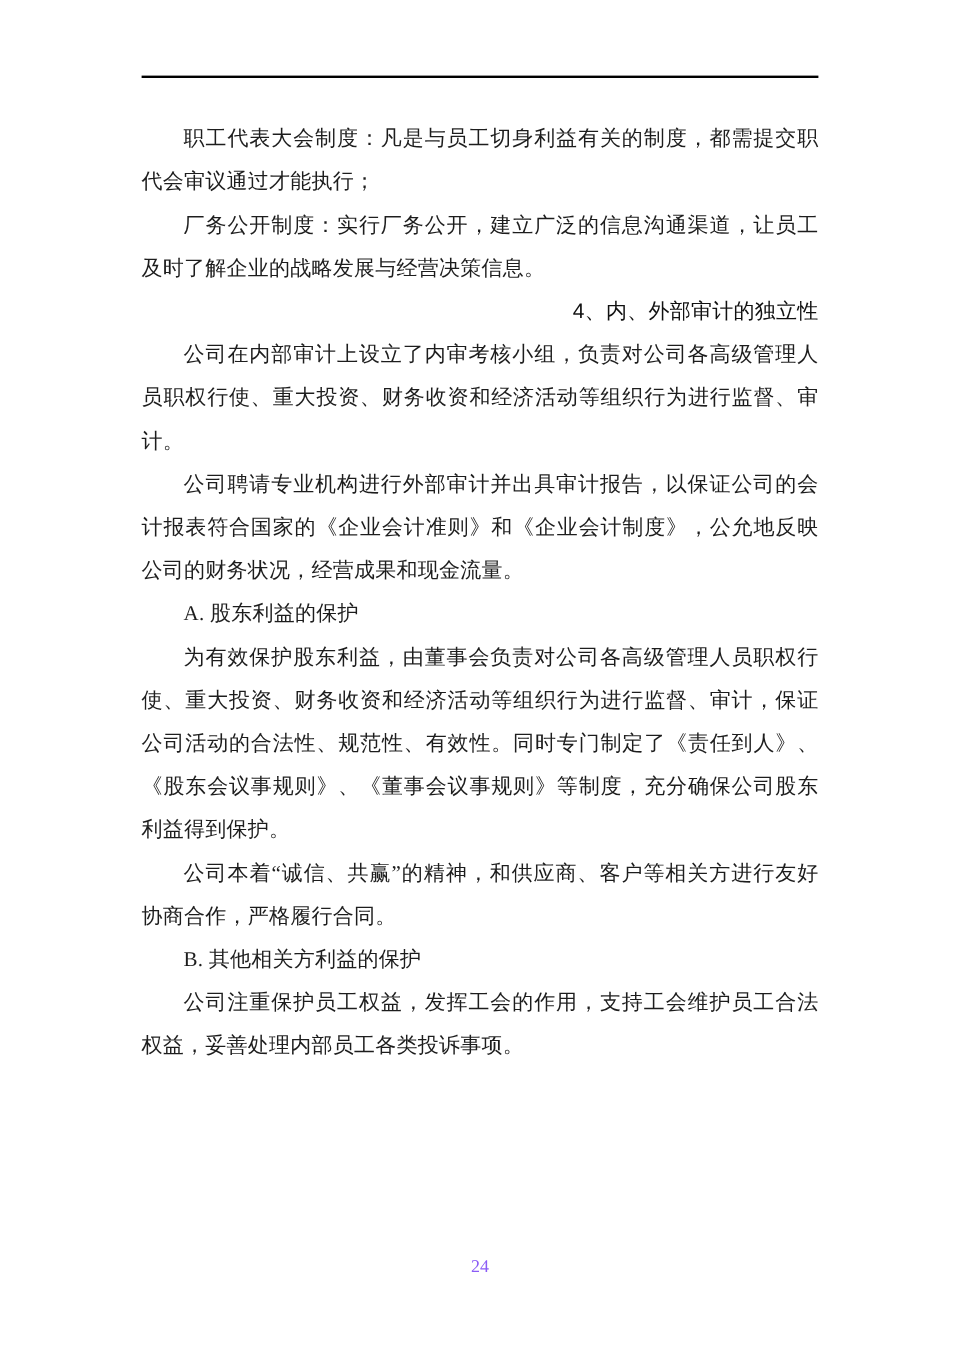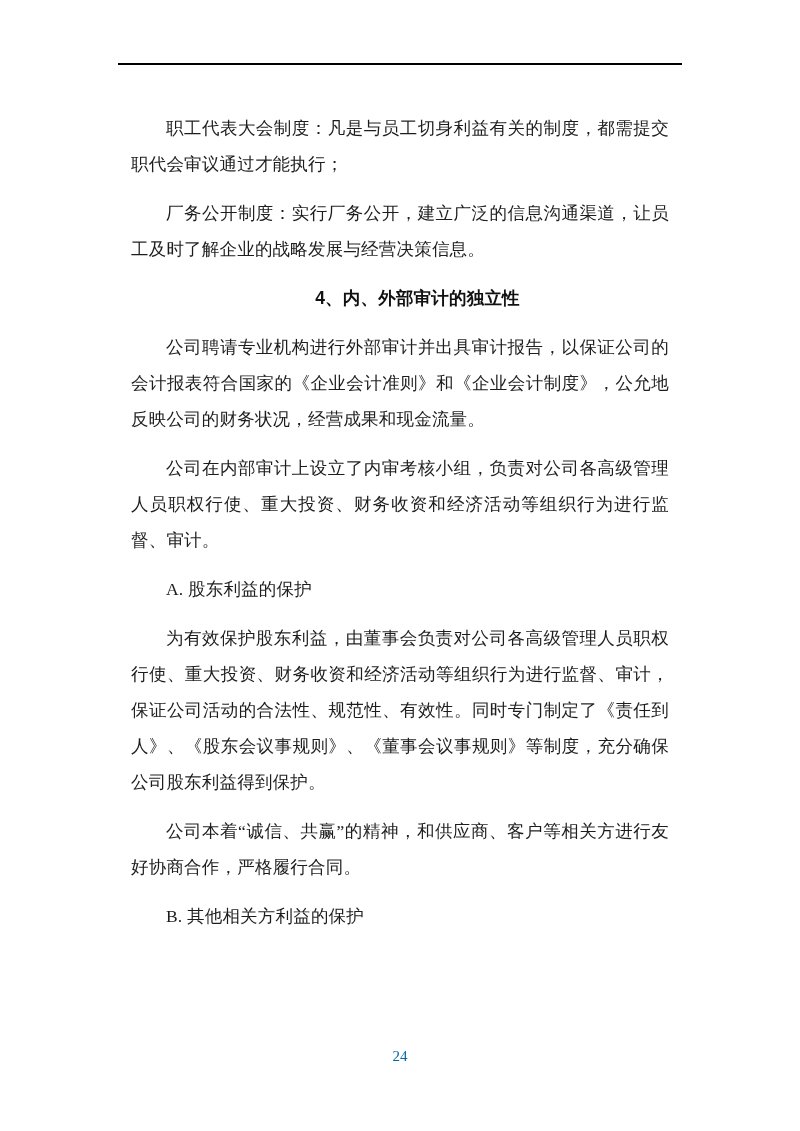--- a/index.html
+++ b/index.html
@@ -28,60 +28,61 @@
     height: 2px;
     background: #000000;
   }
   .content {
     position: absolute;
     top: 97px;
     left: 118px;
     width: 564px;
   }
   .content p {
-    margin: 13px;
+    margin: 0;
     font-size: 17.5px;
     line-height: 36px;
     text-align: justify;
     text-justify: inter-character;
     text-indent: 2em;
     letter-spacing: 0.2px;
     word-break: break-all;
   }
   .content p.heading {
     font-family: "Liberation Sans", "DejaVu Sans", sans-serif;
-    font-weight: bold;
+    font-weight: normal;
     color: #111111;
-    text-align: center;
+    text-align: right;
   }
   .page-footer {
     position: absolute;
     top: 1046px;
     left: 0;
     width: 100%;
     text-align: center;
     font-size: 15px;
     line-height: 20px;
-    color: #0369a1;
+    color: #8b5cf6;
   }
 </style>
 </head>
 <body>
 
 <div class="page">
 
   <div class="header-rule"></div>
 
   <div class="content">
     <p>职工代表大会制度：凡是与员工切身利益有关的制度，都需提交职代会审议通过才能执行；</p>
     <p>厂务公开制度：实行厂务公开，建立广泛的信息沟通渠道，让员工及时了解企业的战略发展与经营决策信息。</p>
     <p class="heading">4、内、外部审计的独立性</p>
+    <p>公司在内部审计上设立了内审考核小组，负责对公司各高级管理人员职权行使、重大投资、财务收资和经济活动等组织行为进行监督、审计。</p>
     <p>公司聘请专业机构进行外部审计并出具审计报告，以保证公司的会计报表符合国家的《企业会计准则》和《企业会计制度》，公允地反映公司的财务状况，经营成果和现金流量。</p>
-    <p>公司在内部审计上设立了内审考核小组，负责对公司各高级管理人员职权行使、重大投资、财务收资和经济活动等组织行为进行监督、审计。</p>
     <p>A. 股东利益的保护</p>
     <p>为有效保护股东利益，由董事会负责对公司各高级管理人员职权行使、重大投资、财务收资和经济活动等组织行为进行监督、审计，保证公司活动的合法性、规范性、有效性。同时专门制定了《责任到人》、《股东会议事规则》、《董事会议事规则》等制度，充分确保公司股东利益得到保护。</p>
     <p>公司本着“诚信、共赢”的精神，和供应商、客户等相关方进行友好协商合作，严格履行合同。</p>
     <p>B. 其他相关方利益的保护</p>
+    <p>公司注重保护员工权益，发挥工会的作用，支持工会维护员工合法权益，妥善处理内部员工各类投诉事项。</p>
   </div>
 
   <div class="page-footer">24</div>
 
 </div>
 
 </body></html>

